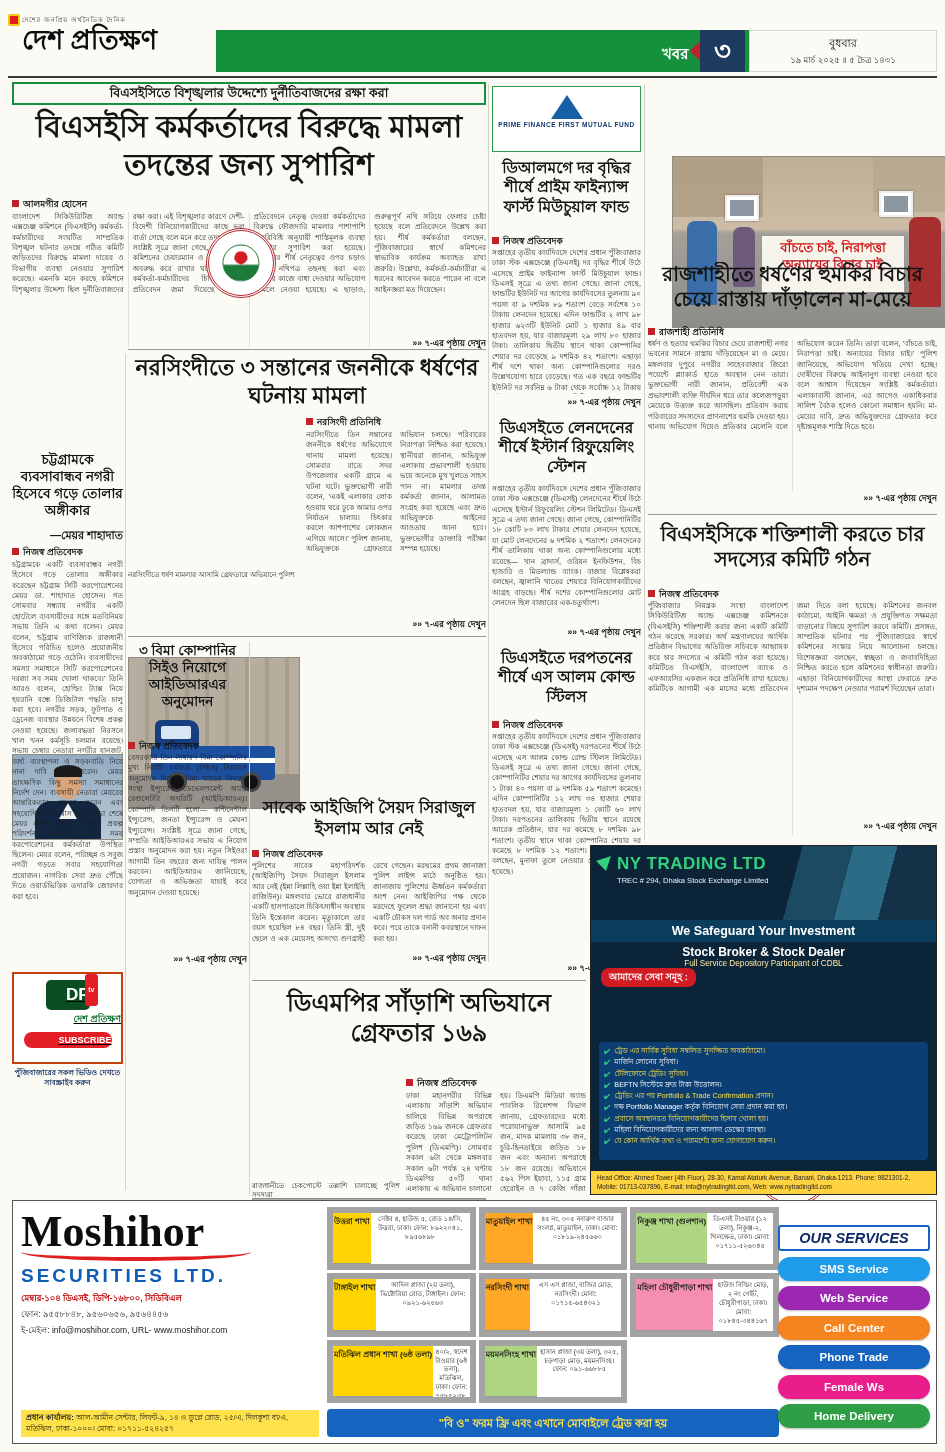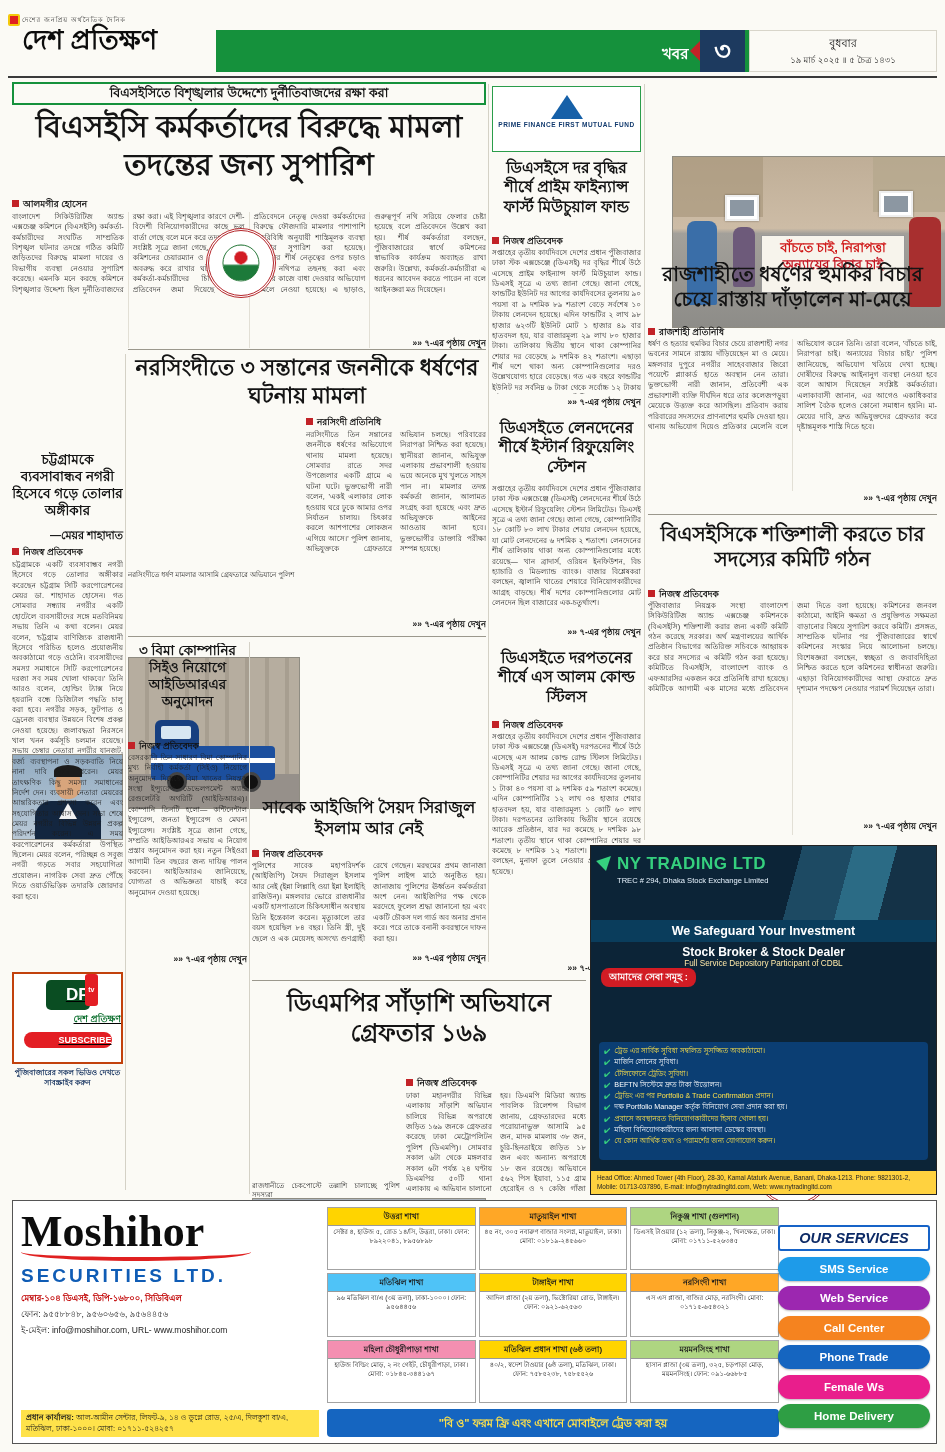--- a/index.html
+++ b/index.html
@@ -98,21 +98,21 @@
 
   
   .mo-ad{background:#fff;border:1px solid #555;}
   .mo-name{font-family:"Liberation Serif",serif;font-size:44px;font-weight:900;color:#0d0d0d;line-height:1.05;}
   .mo-swoosh{width:230px;height:10px;border-bottom:4px solid #e02020;border-radius:0 0 100% 100%/0 0 18px 18px;margin-top:-4px;}
   .mo-sub{font-size:19px;font-weight:900;color:#0f5cb5;letter-spacing:3px;margin-top:4px;}
   .mo-member{font-size:8.5px;font-weight:bold;color:#c00000;margin-top:5px;}
   .mo-line{font-size:8.5px;color:#222;margin-top:2px;}
   .mo-head{position:absolute;left:0;right:0;bottom:0;background:#ffe24a;padding:3px 5px;font-size:7.6px;line-height:1.35;color:#1a1a1a;overflow:hidden;}
   .mo-head b{font-size:8px;}
-  .branch{border:1px solid #a3a3a3;background:#fff;overflow:hidden;display:flex;flex-direction:column;}
+  .branch{border:6px solid #a3a3a3;background:#fff;overflow:hidden;display:flex;flex-direction:row;}
   .branch-h{font-size:8px;font-weight:bold;color:#1a1a1a;text-align:center;padding:2px 1px;border-bottom:1px solid #999;white-space:nowrap;overflow:hidden;}
   .branch-b{font-size:6.6px;line-height:1.35;color:#222;text-align:center;padding:2px;overflow:hidden;flex:1;}
   .mo-promo{background:#1565c0;color:#ffe24a;font-weight:bold;font-size:11px;text-align:center;line-height:28px;border-radius:4px;overflow:hidden;}
   .svc-head{border:2px solid #1663c7;background:#fff;color:#0d2a66;font-weight:900;font-style:italic;font-size:14.5px;text-align:center;padding:3px 0;border-radius:3px;}
   .svc-btn{height:24px;border-radius:12px;color:#fff;font-weight:bold;font-size:11.5px;text-align:center;line-height:24px;margin-top:5.5px;box-shadow:0 1px 2px #0004;}
 </style>
 </head>
 <body>
 
 <div class="page">
@@ -138,21 +138,21 @@
   <div class="abs body-txt" style="left:12px;top:212px;width:474px;height:136px;column-count:4;column-gap:9px;column-rule:1px solid #e2dfd5;">বাংলাদেশ সিকিউরিটিজ অ্যান্ড এক্সচেঞ্জ কমিশনে (বিএসইসি) কর্মকর্তা-কর্মচারীদের সংঘটিত সাম্প্রতিক বিশৃঙ্খল ঘটনার তদন্তে গঠিত কমিটি জড়িতদের বিরুদ্ধে মামলা দায়ের ও বিভাগীয় ব্যবস্থা নেওয়ার সুপারিশ করেছে। এমনকি মনে করছে কমিশনে বিশৃঙ্খলার উদ্দেশ্য ছিল দুর্নীতিবাজদের রক্ষা করা। এই বিশৃঙ্খলার কারণে দেশী-বিদেশী বিনিয়োগকারীদের কাছে ভুল বার্তা গেছে বলে মনে করে তদন্ত কমিটি। সংশ্লিষ্ট সূত্রে জানা গেছে, গত ৫ মার্চ কমিশনের চেয়ারম্যান ও কমিশনারদের অবরুদ্ধ করে রাখার ঘটনায় জড়িত কর্মকর্তা-কর্মচারীদের চিহ্নিত করে প্রতিবেদন জমা দিয়েছে কমিটি। প্রতিবেদনে নেতৃত্ব দেওয়া কর্মকর্তাদের বিরুদ্ধে ফৌজদারি মামলার পাশাপাশি চাকরিবিধি অনুযায়ী শাস্তিমূলক ব্যবস্থা নেওয়ার সুপারিশ করা হয়েছে। কমিশনের শীর্ষ নেতৃত্বের ওপর চড়াও হওয়া, নথিপত্র তছনছ করা এবং সরকারি কাজে বাধা দেওয়ার অভিযোগ আমলে নেওয়া হয়েছে। এ ছাড়াও, গুরুত্বপূর্ণ নথি সরিয়ে ফেলার চেষ্টা হয়েছে বলে প্রতিবেদনে উল্লেখ করা হয়। শীর্ষ কর্মকর্তারা বলছেন, পুঁজিবাজারের স্বার্থে কমিশনের স্বাভাবিক কার্যক্রম অব্যাহত রাখা জরুরি। উল্লেখ্য, কর্মকর্তা-কর্মচারীরা এ ধরনের আবেদন করতে পারেন না বলে আইনজ্ঞরা মত দিয়েছেন।</div>
   <div class="abs bsec-logo" style="left:206px;top:228px;width:70px;height:70px;">
       <div class="bsec-inner"></div>
     </div>
   <div class="abs cont" style="left:332px;top:337px;width:154px;">»» ৭-এর পৃষ্ঠায় দেখুন</div>
 
   <div class="abs prime-box" style="left:492px;top:86px;width:149px;height:66px;">
     <div class="prime-tri"></div>
     <div class="prime-name">PRIME FINANCE FIRST MUTUAL FUND</div>
   </div>
-  <div class="abs hl" style="left:492px;top:158px;width:149px;height:72px;font-size:15.5px;">ডিএসইসে দর বৃদ্ধির শীর্ষে প্রাইম ফাইন্যান্স ফার্স্ট মিউচুয়াল ফান্ড</div>
+  <div class="abs hl" style="left:492px;top:158px;width:149px;height:72px;font-size:15.5px;">ডিআলমগে দর বৃদ্ধির শীর্ষে প্রাইম ফাইন্যান্স ফার্স্ট মিউচুয়াল ফান্ড</div>
   <div class="abs byline" style="left:492px;top:234px;width:149px;">নিজস্ব প্রতিবেদক</div>
   <div class="abs body-txt" style="left:492px;top:248px;width:149px;height:146px;">সপ্তাহের তৃতীয় কার্যদিবসে দেশের প্রধান পুঁজিবাজার ঢাকা স্টক এক্সচেঞ্জে (ডিএসই) দর বৃদ্ধির শীর্ষে উঠে এসেছে প্রাইম ফাইন্যান্স ফার্স্ট মিউচুয়াল ফান্ড। ডিএসই সূত্রে এ তথ্য জানা গেছে। জানা গেছে, ফান্ডটির ইউনিট দর আগের কার্যদিবসের তুলনায় ৯০ পয়সা বা ৯ দশমিক ৮৯ শতাংশ বেড়ে সর্বশেষ ১০ টাকায় লেনদেন হয়েছে। এদিন ফান্ডটির ২ লাখ ৯৮ হাজার ৬২৩টি ইউনিট মোট ১ হাজার ৪৯ বার হাতবদল হয়, যার বাজারমূল্য ২৯ লাখ ৮০ হাজার টাকা। তালিকায় দ্বিতীয় স্থানে থাকা কোম্পানির শেয়ার দর বেড়েছে ৯ দশমিক ৪২ শতাংশ। এছাড়া শীর্ষ দশে থাকা অন্য কোম্পানিগুলোর দরও উল্লেখযোগ্য হারে বেড়েছে। গত এক বছরে ফান্ডটির ইউনিট দর সর্বনিম্ন ৬ টাকা থেকে সর্বোচ্চ ১২ টাকায় ওঠানামা করে। কোম্পানিটি ১৯৯৬ সালে পুঁজিবাজারে তালিকাভুক্ত হয়।</div>
   <div class="abs cont" style="left:492px;top:396px;width:149px;">»» ৭-এর পৃষ্ঠায় দেখুন</div>
 
   <div class="abs photo ph-protest" style="left:648px;top:86px;width:289px;height:172px;">
     <div class="bldg" style="left:0;top:0;width:90px;height:60px;"></div>
     <div class="bldg" style="left:200px;top:0;width:89px;height:55px;background:#b3a68c;"></div>
     <div class="fig" style="left:14px;top:64px;width:30px;height:84px;background:#3a6ea8;"></div>
     <div class="fig" style="left:236px;top:60px;width:32px;height:90px;background:#a82f2f;"></div>
     <div class="fig" style="left:60px;top:70px;width:22px;height:60px;background:#6d5a7a;"></div>
@@ -328,24 +328,20 @@
         </div>
         <div class="branch">
           <div class="branch-h" style="background: rgb(255, 167, 38);">মাতুয়াইল শাখা</div>
           <div class="branch-b">৪৫ নং, ৩০৫ নবারুণ বাজার সংলগ্ন, মাতুয়াইল, ঢাকা। মোবা: ০১৮১৯-২৪৫৬৬০</div>
         </div>
         <div class="branch">
           <div class="branch-h" style="background: rgb(174, 213, 129);">নিকুঞ্জ শাখা (গুলশান)</div>
           <div class="branch-b">ডিএসই টাওয়ার (১২ তলা), নিকুঞ্জ-২, খিলক্ষেত, ঢাকা। মোবা: ০১৭১১-৫২৬৩৪৫</div>
         </div>
         <div class="branch">
-          <div class="branch-h" style="background: rgb(79, 195, 247);">মতিঝিল শাখা</div>
-          <div class="branch-b">৯৬ মতিঝিল বা/এ (৩য় তলা), ঢাকা-১০০০। ফোন: ৯৫৬৪৪৫৬</div>
-        </div>
-        <div class="branch">
           <div class="branch-h" style="background: rgb(255, 212, 0);">টাঙ্গাইল শাখা</div>
           <div class="branch-b">আদিল প্লাজা (২য় তলা), ভিক্টোরিয়া রোড, টাঙ্গাইল। ফোন: ০৯২১-৬২৫৬৩</div>
         </div>
         <div class="branch">
           <div class="branch-h" style="background: rgb(255, 167, 38);">নরসিংদী শাখা</div>
           <div class="branch-b">এস এস প্লাজা, বাজির মোড়, নরসিংদী। মোবা: ০১৭১৫-৬৫৪৩২১</div>
         </div>
         <div class="branch">
           <div class="branch-h" style="background: rgb(244, 143, 177);">মহিলা চৌধুরীপাড়া শাখা</div>
           <div class="branch-b">হাউজ বিল্ডিং মোড়, ২ নং গেইট, চৌধুরীপাড়া, ঢাকা। মোবা: ০১৮৪৫-৩৪৪১৬৭</div>

